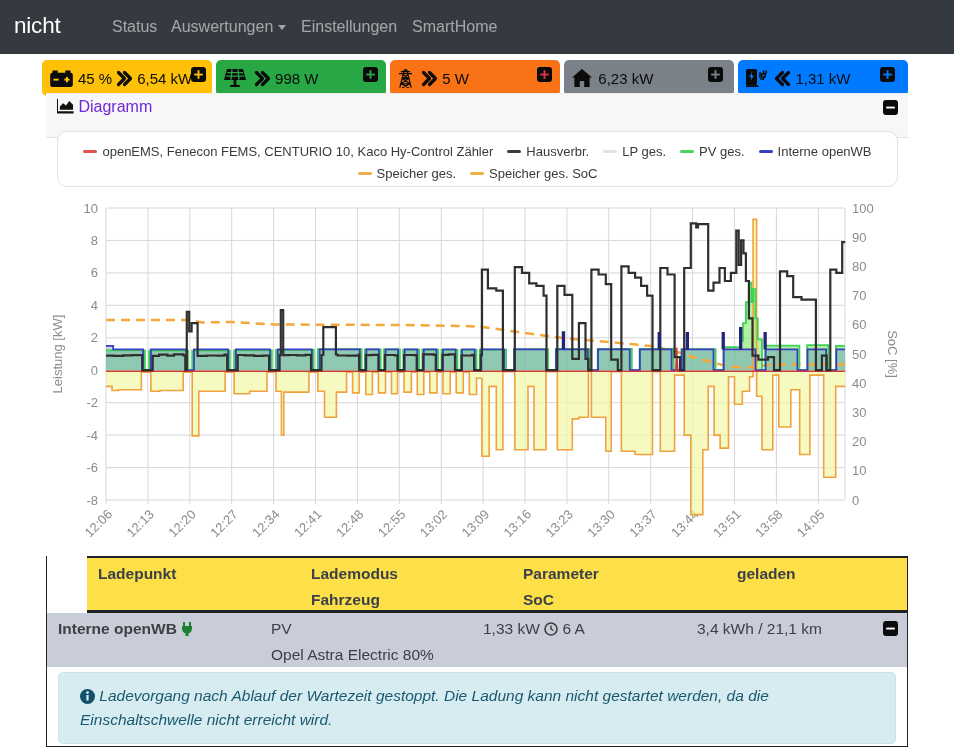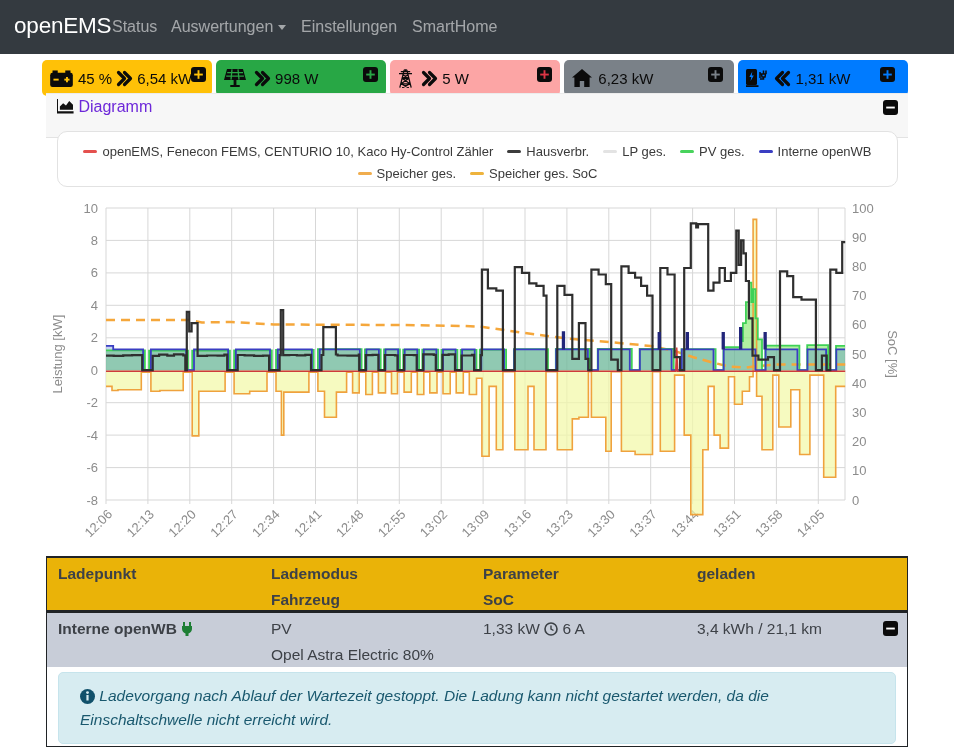--- a/index.html
+++ b/index.html
@@ -5,30 +5,30 @@
 body { width:954px; height:748px; font-family:"Liberation Sans",sans-serif; background:#fff; position:relative; overflow:hidden; }
 .navbar { position:absolute; left:0; top:0; width:954px; height:54px; background:#343a40; color:#fff; }
 .brand { position:absolute; left:14px; top:13px; font-size:22.5px; color:#fff; letter-spacing:-0.2px; }
 .nav a { position:absolute; top:18px; font-size:16px; color:rgba(255,255,255,.55); text-decoration:none; }
 .badges { position:absolute; left:42px; top:60px; width:866px; height:36px; display:flex; gap:4.5px;justify-content:center; }
 .badge { flex:1; border-radius:5px; font-size:15px; color:#0b0b0b; display:flex; align-items:center; padding:0 8px; position:relative; }
 .badge .pm { position:absolute; }
 .card-hd { position:absolute; left:46px; top:93px; width:862px; height:45px; background:#f7f7f7; border-bottom:1px solid #e3e3e3; border-top:1px solid #ececec; font-size:16px; color:#6d28d9; }
 .legend { position:absolute; left:57px; top:131px; width:841px; height:56px; border:1px solid #e2e2e2; border-radius:10px; background:#fff; font-size:13px; color:#3a3a3a; text-align:center; padding-top:9px; line-height:22px; }
 .tbl { position:absolute; left:46px; top:556px; width:862px; border-left:1.5px solid #202326; border-right:1.5px solid #202326; }
-.thead { height:57px; background:#eab308; border-top:2px solid #202326; border-bottom:3px solid #202326; position:relative; color:#3d4147; font-weight:bold; font-size:15.5px; }
+.thead { height:57px; background:#fde047; border-top:2px solid #202326; border-bottom:3px solid #202326; position:relative; color:#3d4147; font-weight:bold; font-size:15.5px;margin-left:40px; }
 .trow { height:54px; background:#c8cdd8; position:relative; color:#3d4147; font-size:15.5px; }
 .c1 { position:absolute; left:11px; } .c2 { position:absolute; left:224px; }
 .c3 { position:absolute; left:436px; } .c4 { position:absolute; left:650px; }
 .l1 { top:7px; } .l2 { top:33px; }
 .alertwrap { background:#fff; padding:5px 11px 2px 11px; border-bottom:1.5px solid #202326;font-style:italic; }
 .alert { background:#d7ecf1; border:1px solid #c6e4ec; border-radius:5px; color:#19586e; font-size:15.5px; padding:11px 20px 12px 21px; line-height:23.5px; }
 </style></head><body>
 <div class="navbar">
-  <span class="brand">openEMS</span>
+  <span class="brand">nicht</span>
   <span class="nav">
   <a style="left:112px">Status</a>
   <a style="left:171px">Auswertungen <span style="display:inline-block;width:0;height:0;border-left:4.5px solid transparent;border-right:4.5px solid transparent;border-top:5px solid rgba(255,255,255,.55);vertical-align:2px"></span></a>
   <a style="left:301px">Einstellungen</a>
   <a style="left:412px">SmartHome</a>
   </span>
 </div>
 <div class="badges">
   <div class="badge" style="background:#ffc107">
       <svg width="23" height="17" viewBox="0 0 24 18" style="vertical-align:-3px">
@@ -61,21 +61,21 @@
       <svg width="18" height="17" viewBox="0 0 18 17" style="vertical-align:-3px;margin:0 4px 0 3px">
         <path d="M3.5 2.5 L9.5 8.5 L3.5 14.5 M9.5 2.5 L15.5 8.5 L9.5 14.5" stroke="#0b0b0b" stroke-width="3.2" fill="none" stroke-linecap="round" stroke-linejoin="round"></path>
       </svg>
       <span>998&nbsp;W</span>
       <span class="pm" style="right:8px;top:6px"><svg width="15" height="15" viewBox="0 0 15 15" style="vertical-align:-2px">
           <rect width="15" height="15" rx="3" fill="#0b0b0b"></rect>
           <rect x="3.2" y="6.6" width="8.6" height="1.9" fill="#28a745"></rect>
           <rect x="6.55" y="3.2" width="1.9" height="8.6" fill="#28a745"></rect>
         </svg></span>
     </div>
-  <div class="badge" style="background:#fca5a5">
+  <div class="badge" style="background:#f97316">
       <svg width="15" height="19" viewBox="0 0 15 19" style="vertical-align:-3px">
         <path d="M6.2 0.9 L8.8 0.9 M7.5 0.9 L7.5 2.2 M1 4.6 L14 4.6 M2.8 2.6 L12.2 2.6 M6.2 0.9 L1.8 18.6 M8.8 0.9 L13.2 18.6 M5 5.8 L10.7 9.6 M10 5.8 L4.3 9.6 M4.3 9.6 L10.7 9.6 M4.3 9.6 L12 14.8 M10.7 9.6 L3 14.8 M3 14.8 L12 14.8 M3 14.8 L10.8 18.9 M12 14.8 L4.2 18.9" stroke="#0b0b0b" stroke-width="1.25" fill="none"></path>
       </svg>
       <span style="margin-left:4px"></span>
       <svg width="18" height="17" viewBox="0 0 18 17" style="vertical-align:-3px;margin:0 4px 0 3px">
         <path d="M3.5 2.5 L9.5 8.5 L3.5 14.5 M9.5 2.5 L15.5 8.5 L9.5 14.5" stroke="#0b0b0b" stroke-width="3.2" fill="none" stroke-linecap="round" stroke-linejoin="round"></path>
       </svg>
       <span>5&nbsp;W</span>
       <span class="pm" style="right:8px;top:6px"><svg width="15" height="15" viewBox="0 0 15 15" style="vertical-align:-2px">
           <rect width="15" height="15" rx="3" fill="#0b0b0b"></rect>

